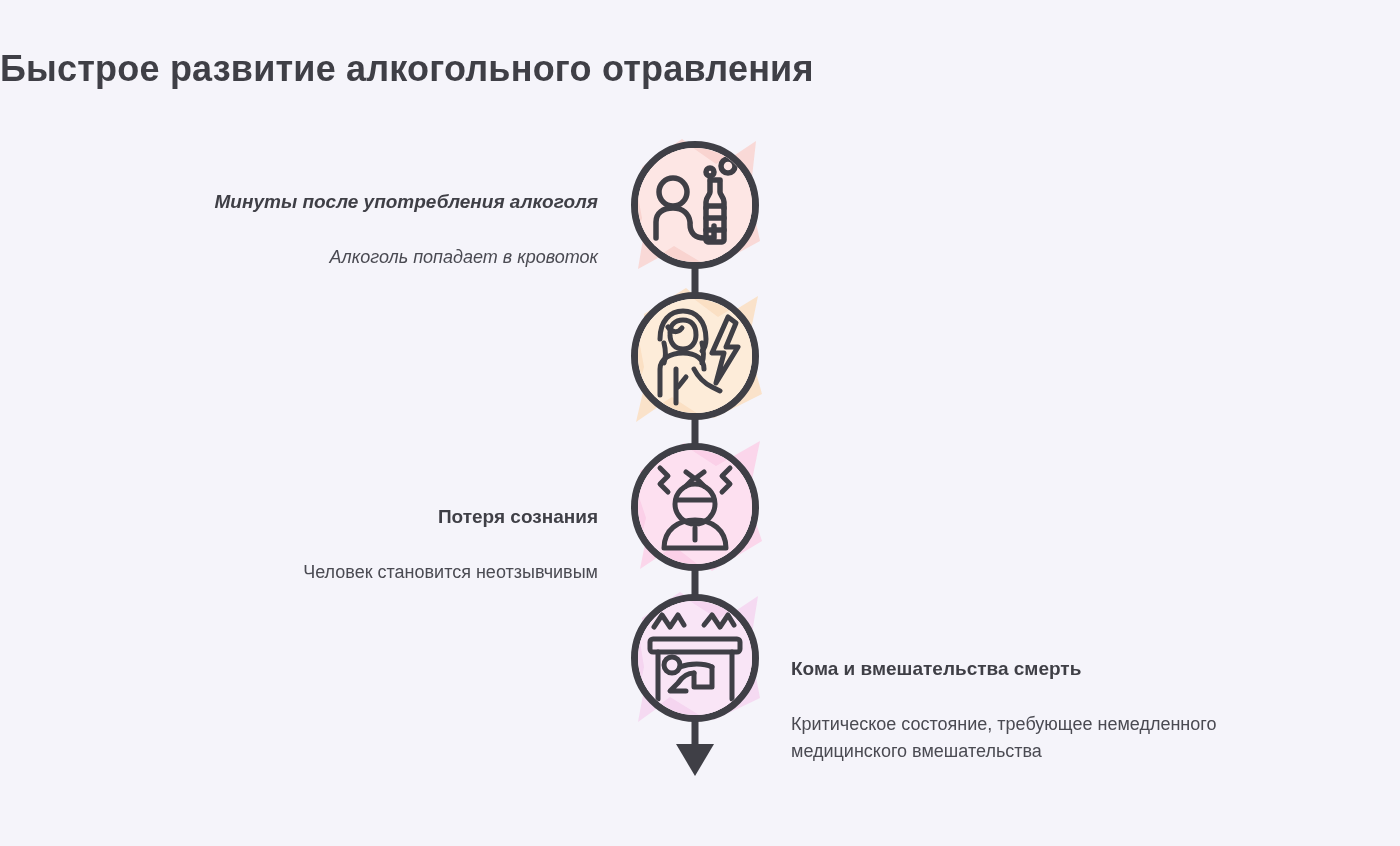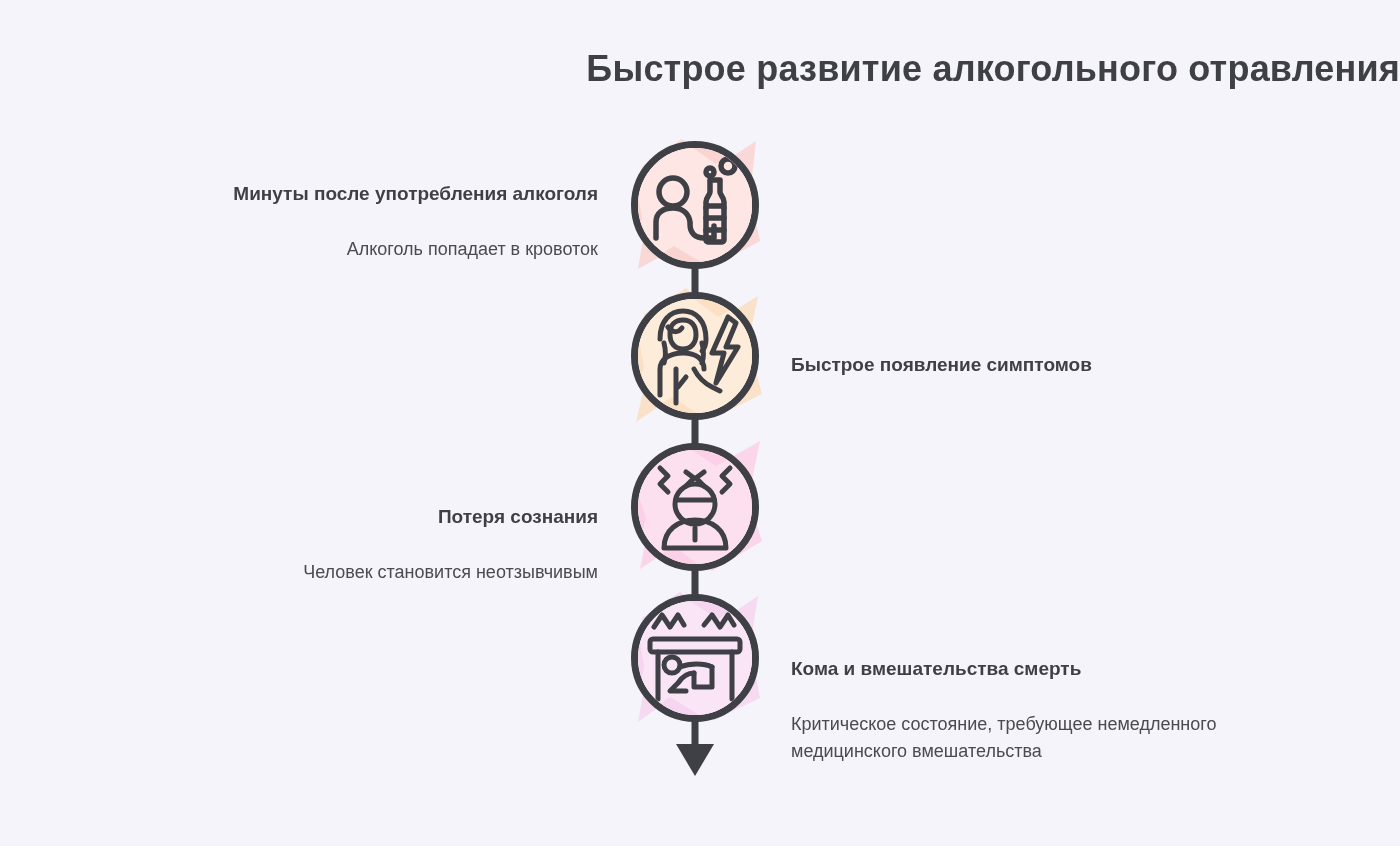--- a/index.html
+++ b/index.html
@@ -16,21 +16,21 @@
     position: relative;
     color: #3a3a42;
   }
 
   
   .title {
     position: absolute;
     left: 0;
     top: 48px;
     width: 1400px;
-    text-align: right;
+    text-align: left;
     font-size: 36px;
     font-weight: bold;
     color: #3f3f46;
     letter-spacing: 0.2px;
     white-space: nowrap;
   }
 
   
   .timeline {
     position: absolute;
@@ -111,21 +111,21 @@
   }
 
   .step-desc {
     font-size: 18px;
     font-weight: normal;
     color: #4a4a52;
     line-height: 1.52;
     margin-top: 28px;
   }
 
-  .text-1 { top: 180px; }
+  .text-1 { top: 188px; font-style: italic; }
   .text-2 { top: 351px; }
   .text-3 { top: 503px; }
   .text-4 { top: 655px; }
 </style>
 </head>
 <body>
 
 <div class="title">Быстрое развитие алкогольного отравления</div>
 
 <svg class="timeline" viewBox="0 0 1400 846" width="1400" height="846">
@@ -247,21 +247,20 @@
     <path d="M56 72 C50 72 44 76 40 82 L32 90 L48 90"></path>
   </svg>
 </div>
 
 <div class="step-text left text-1">
   <div class="step-heading">Минуты после употребления алкоголя</div>
   <div class="step-desc">Алкоголь попадает в кровоток</div>
 </div>
 
 <div class="step-text right text-2">
-  <div class="step-heading">Быстрое появление симптомов</div>
 </div>
 
 <div class="step-text left text-3">
   <div class="step-heading">Потеря сознания</div>
   <div class="step-desc">Человек становится неотзывчивым</div>
 </div>
 
 <div class="step-text right text-4">
   <div class="step-heading">Кома и вмешательства смерть</div>
   <div class="step-desc">Критическое состояние, требующее немедленного медицинского вмешательства</div>

